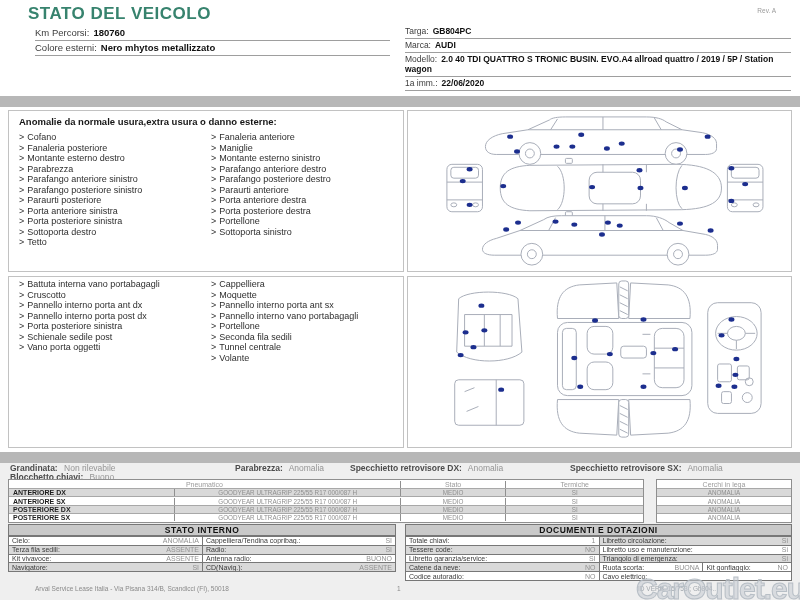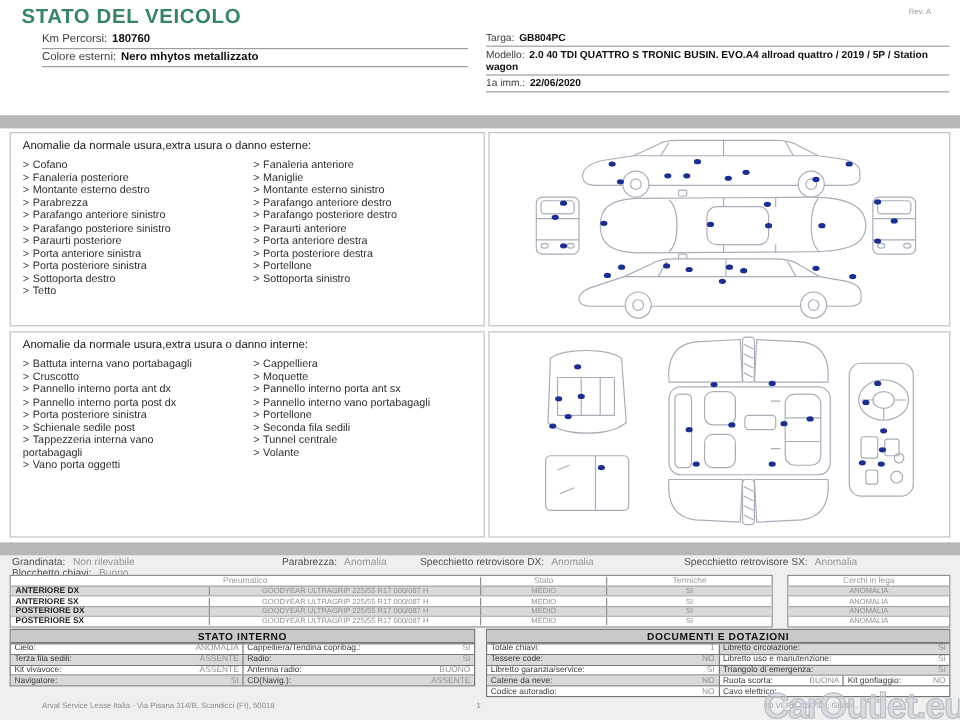--- a/index.html
+++ b/index.html
@@ -1,20 +1,20 @@
 <!DOCTYPE html>
 <html style="--title: #37836e; --band: #b7b7b7; --marker: #1c2e8e; --watermark: #c4cad1;"><head>
 <meta charset="utf-8">
 <style>
   html,body{margin:0;padding:0;background:#fff;}
   body{width:800px;height:600px;overflow:hidden;font-family:"Liberation Sans",sans-serif;-webkit-font-smoothing:antialiased;}
   .page{position:relative;width:800px;height:600px;background:#fff;}
 
   
-  .title{position:absolute;left:18px;top:4px;font-size:17px;font-weight:bold;letter-spacing:.5px;color:var(--title,#37836e);}
+  .title{position:absolute;left:28px;top:4px;font-size:17px;font-weight:bold;letter-spacing:.5px;color:var(--title,#37836e);}
   .rev{position:absolute;right:24px;top:7px;font-size:6.5px;color:#9a9a9a;}
   .hcol{position:absolute;}
   .hcol.left{left:35px;top:26px;width:355px;}
   .hcol.right{left:405px;top:25px;width:386px;}
   .hrow{display:block;border-bottom:1px solid #9e9e9e;padding:1px 0 2px;}
   .hcol.left .hrow{font-size:9.5px;}
   .hcol.right .hrow{font-size:8.5px;}
   .flabel{color:#3c3c3c;margin-right:4px;text-align:center;}
   .fvalue{font-weight:bold;color:#101010;}
 
@@ -23,32 +23,32 @@
   .band1{top:96px;}
   .band2{top:452px;}
   .bottom-bg{position:absolute;left:0;top:463px;width:800px;height:137px;background:#efefef;}
 
   
   .panel{position:absolute;background:#fff;border:1px solid #c2c2c2;box-sizing:border-box;}
   .p-ext-list{left:8px;top:110px;width:396px;height:162px;}
   .p-ext-diag{left:407px;top:110px;width:385px;height:162px;}
   .p-int-list{left:8px;top:276px;width:396px;height:172px;}
   .p-int-diag{left:407px;top:276px;width:385px;height:172px;}
-  .panel-heading{font-size:9.5px;font-weight:normal;color:#161616;padding:5px 0 3px 10px;}
+  .panel-heading{font-size:9.5px;font-weight:bold;color:#161616;padding:5px 0 3px 10px;}
   .cols{display:flex;padding:2px 0 0 10px;}
   .col{width:150px;margin-right:44px;}
   .anomaly-item{font-size:9px;line-height:10.5px;color:#2e2e2e;}
   .anomaly-item .mk{margin-right:3px;}
   .diag-svg{width:100%;height:100%;display:block;}
   svg .ln{fill:none;stroke:#a8adb8;stroke-width:1;}
   svg .bd{fill:#ffffff;stroke:#a8adb8;stroke-width:1;}
 
   
   .statusline{position:absolute;font-size:8.5px;white-space:nowrap;}
-  .statusline .flabel{font-weight:normal;color:#4c4c4c;}
+  .statusline .flabel{font-weight:bold;color:#4c4c4c;}
   .statusline .sval{color:#949494;}
   .sl-grandinata{left:10px;top:463px;}
   .sl-parabrezza{left:235px;top:463px;}
   .sl-dx{left:350px;top:463px;}
   .sl-sx{left:570px;top:463px;}
   .sl-blocchetto{left:10px;top:472px;}
 
   
   .tyre-main{position:absolute;left:8px;top:479px;width:636px;border:1px solid #8f8f8f;box-sizing:border-box;background:#fff;}
   .tyre-rims{position:absolute;left:656px;top:479px;width:136px;border:1px solid #8f8f8f;box-sizing:border-box;background:#fff;}
@@ -101,20 +101,21 @@
   <div class="title">STATO DEL VEICOLO</div>
   <div class="rev">Rev. A</div>
 
   <div class="hcol left">
     <div class="hrow"><span class="flabel">Km Percorsi:</span><span class="fvalue">180760</span></div>
     <div class="hrow"><span class="flabel">Colore esterni:</span><span class="fvalue">Nero mhytos metallizzato</span></div>
   </div>
 
   <div class="hcol right">
     <div class="hrow"><span class="flabel">Targa:</span><span class="fvalue">GB804PC</span></div>
+    <div class="hrow"><span class="flabel">Marca:</span><span class="fvalue">AUDI</span></div>
     <div class="hrow"><span class="flabel">Modello:</span><span class="fvalue">2.0 40 TDI QUATTRO S TRONIC BUSIN. EVO.A4 allroad quattro / 2019 / 5P / Station wagon</span></div>
     <div class="hrow"><span class="flabel">1a imm.:</span><span class="fvalue">22/06/2020</span></div>
   </div>
 
   <div class="band band1"></div>
 
   <div class="panel p-ext-list">
     <div class="panel-heading">Anomalie da normale usura,extra usura o danno esterne:</div>
     <div class="cols">
       <div class="col">
@@ -207,31 +208,29 @@
         <ellipse cx="167" cy="115" rx="3" ry="2.2" fill="#1c2e8e"></ellipse>
         <ellipse cx="195" cy="125" rx="3" ry="2.2" fill="#1c2e8e"></ellipse>
         <ellipse cx="201" cy="113" rx="3" ry="2.2" fill="#1c2e8e"></ellipse>
         <ellipse cx="213" cy="116" rx="3" ry="2.2" fill="#1c2e8e"></ellipse>
         <ellipse cx="274" cy="114" rx="3" ry="2.2" fill="#1c2e8e"></ellipse>
         <ellipse cx="305" cy="121" rx="3" ry="2.2" fill="#1c2e8e"></ellipse>
       </svg>
   </div>
 
   <div class="panel p-int-list">
-    <div class="panel-heading">Anomalie da normale usura,extra usura o danno interne:</div>
     <div class="cols">
       <div class="col">
 
       <div class="anomaly-item"><span class="mk">&gt;</span><span>Battuta interna vano portabagagli</span></div>
           <div class="anomaly-item"><span class="mk">&gt;</span><span>Cruscotto</span></div>
           <div class="anomaly-item"><span class="mk">&gt;</span><span>Pannello interno porta ant dx</span></div>
           <div class="anomaly-item"><span class="mk">&gt;</span><span>Pannello interno porta post dx</span></div>
           <div class="anomaly-item"><span class="mk">&gt;</span><span>Porta posteriore sinistra</span></div>
           <div class="anomaly-item"><span class="mk">&gt;</span><span>Schienale sedile post</span></div>
-          <div class="anomaly-item"><span class="mk">&gt;</span><span>Tappezzeria interna vano portabagagli</span></div>
           <div class="anomaly-item"><span class="mk">&gt;</span><span>Vano porta oggetti</span></div>
         </div>
       <div class="col">
 
       <div class="anomaly-item"><span class="mk">&gt;</span><span>Cappelliera</span></div>
           <div class="anomaly-item"><span class="mk">&gt;</span><span>Moquette</span></div>
           <div class="anomaly-item"><span class="mk">&gt;</span><span>Pannello interno porta ant sx</span></div>
           <div class="anomaly-item"><span class="mk">&gt;</span><span>Pannello interno vano portabagagli</span></div>
           <div class="anomaly-item"><span class="mk">&gt;</span><span>Portellone</span></div>
           <div class="anomaly-item"><span class="mk">&gt;</span><span>Seconda fila sedili</span></div>

